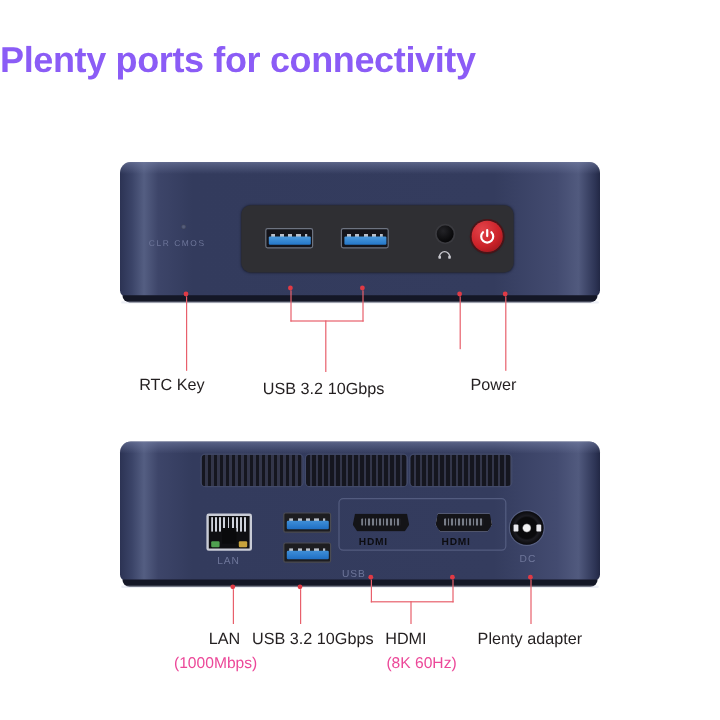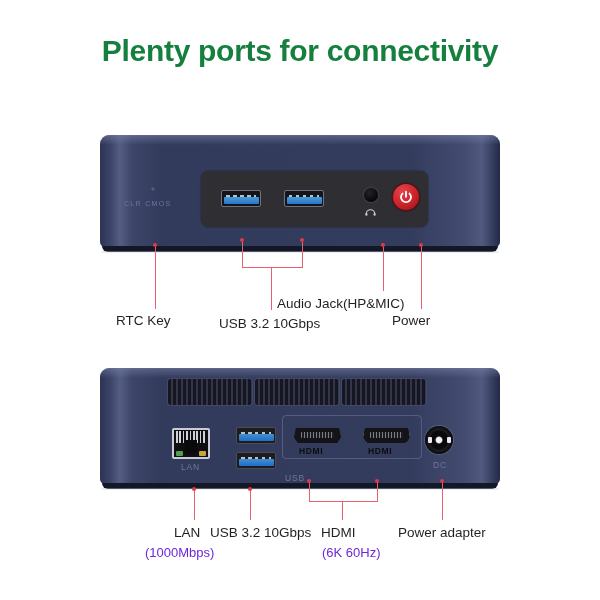--- a/index.html
+++ b/index.html
@@ -23,25 +23,24 @@
     width: 600px;
     height: 600px;
     background: #ffffff;
   }
 
   
   .headline {
     position: absolute;
     left: 0; top: 34px;
     width: 600px;
-    text-align: center;
     font-size: 30px;
     font-weight: bold;
     letter-spacing: -0.3px;
-    color: #15803d;
+    color: #8b5cf6;
     white-space: nowrap;
   }
   .subhead {
     position: absolute;
     left: 0; top: 80px;
     width: 600px;
     text-align: center;
     font-size: 14.5px;
     color: #3d3c3f;
     white-space: nowrap;
@@ -342,21 +341,21 @@
     height: 1.2px;
     background: #e8606c;
   }
   .label {
     position: absolute;
     font-size: 13.5px;
     color: #231f20;
     white-space: nowrap;
   }
   .label.spec {
-    color: #6d28d9;
+    color: #ec4899;
     font-size: 13px;
   }
 </style>
 </head>
 <body>
 
 <div id="page">
 
   <div class="headline">Plenty ports for connectivity</div>
 
@@ -407,21 +406,20 @@
   <div class="dot" style="left:240px; top:238px;"></div>
   <div class="dot" style="left:300px; top:238px;"></div>
   <div class="vline" style="left:242px; top:242px; height:26px;"></div>
   <div class="vline" style="left:302px; top:242px; height:26px;"></div>
   <div class="hline" style="left:242px; top:267px; width:61px;"></div>
   <div class="vline" style="left:271px; top:267px; height:43px;"></div>
   <div class="label" style="left:219px; top:316px;">USB 3.2 10Gbps</div>
 
   <div class="dot" style="left:381px; top:243px;"></div>
   <div class="vline" style="left:383px; top:247px; height:44px;"></div>
-  <div class="label" style="left:277px; top:296px;">Audio Jack(HP&amp;MIC)</div>
 
   <div class="dot" style="left:419px; top:243px;"></div>
   <div class="vline" style="left:421px; top:247px; height:62px;"></div>
   <div class="label" style="left:392px; top:313px;">Power</div>
 
   <div class="device" style="left:100px; top:368px; width:400px; height:116px;">
 
     <div class="chassis"></div>
     <div class="chassis-top-sheen"></div>
     <div class="chassis-base"></div>
@@ -477,19 +475,19 @@
   <div class="vline" style="left:250px; top:491px; height:29px;"></div>
   <div class="label" style="left:210px; top:525px;">USB 3.2 10Gbps</div>
 
   <div class="dot" style="left:307px; top:479px;"></div>
   <div class="dot" style="left:375px; top:479px;"></div>
   <div class="vline" style="left:309px; top:483px; height:19px;"></div>
   <div class="vline" style="left:377px; top:483px; height:19px;"></div>
   <div class="hline" style="left:309px; top:501px; width:69px;"></div>
   <div class="vline" style="left:342px; top:501px; height:19px;"></div>
   <div class="label" style="left:321px; top:525px;">HDMI</div>
-  <div class="label spec" style="left:322px; top:545px;">(6K 60Hz)</div>
+  <div class="label spec" style="left:322px; top:545px;">(8K 60Hz)</div>
 
   <div class="dot" style="left:440px; top:479px;"></div>
   <div class="vline" style="left:442px; top:483px; height:37px;"></div>
-  <div class="label" style="left:398px; top:525px;">Power adapter</div>
+  <div class="label" style="left:398px; top:525px;">Plenty adapter</div>
 
 </div>
 
 </body></html>

